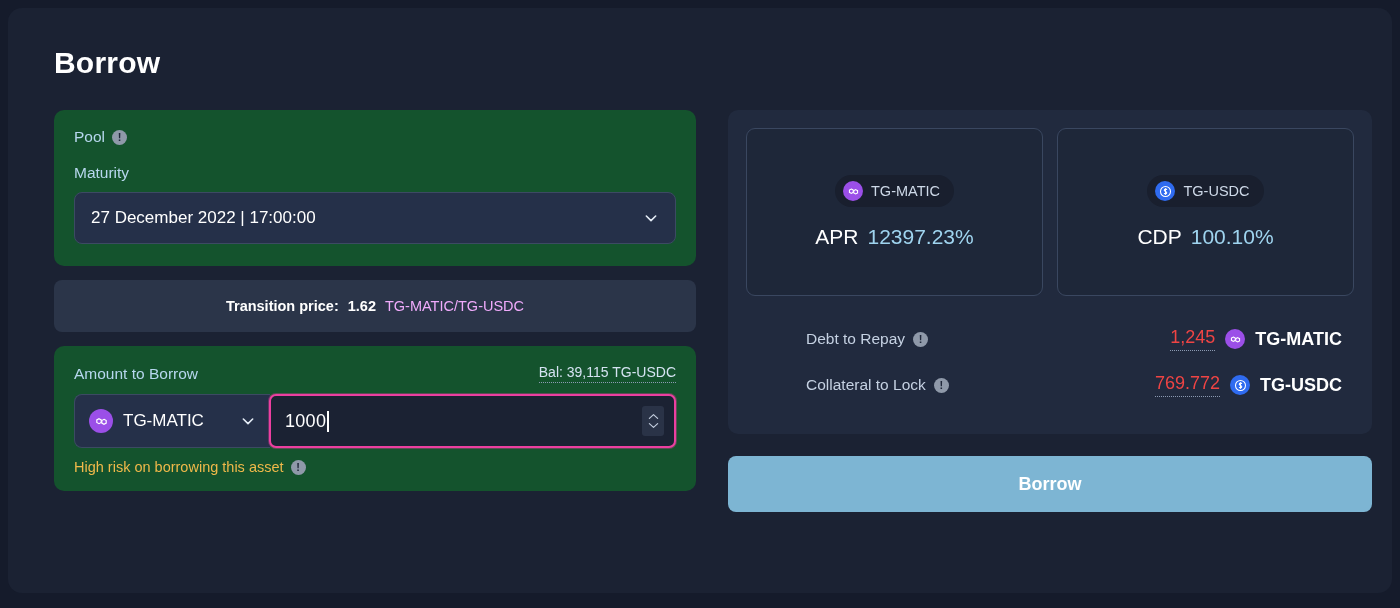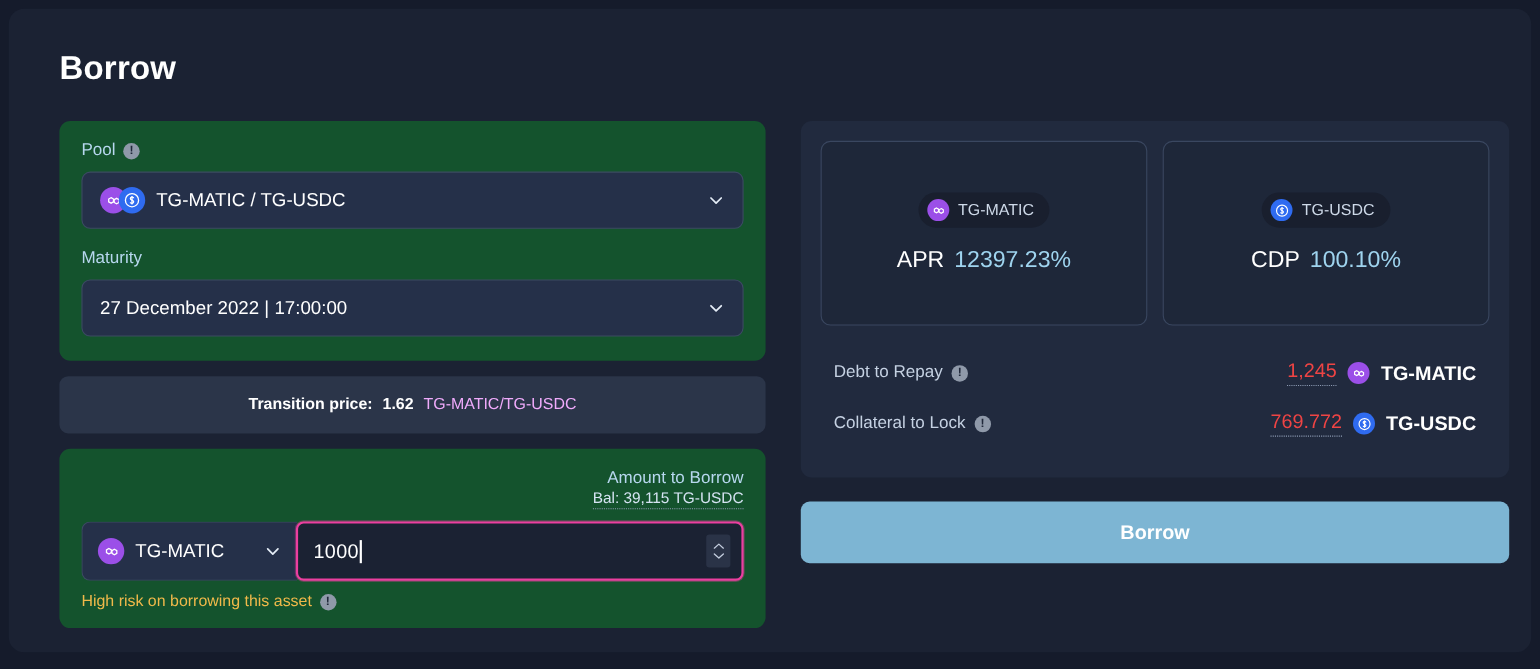--- a/index.html
+++ b/index.html
@@ -109,21 +109,20 @@
   
   .card-amount {
     margin-top: 14px;
     padding: 18px 20px 16px 20px;
   }
   .amount-head {
     display: flex;
     align-items: flex-end;
     justify-content: space-between;
     margin-bottom: 11px;
-    flex-direction: column;
   }
   .amount-title { font-size: 15.5px; color: #b7d7ee; }
   .bal {
     font-size: 14px;
     color: #d5e3f2;
     border-bottom: 1px dotted #8c9ab2;
     padding-bottom: 2px;
     cursor: pointer;
   }
 
@@ -257,20 +256,21 @@
     align-items: center;
     justify-content: space-between;
     height: 46px;
   }
   .srow-label {
     font-size: 15.5px;
     color: #c5d1e2;
     display: flex;
     align-items: center;
     gap: 8px;
+    margin-left: 48px;
   }
   .srow-right {
     display: flex;
     align-items: center;
     gap: 10px;
   }
   .srow-num {
     font-size: 18px;
     color: #ef4444;
     border-bottom: 1px dotted #8c9ab2;
@@ -341,43 +341,20 @@
 
     <div class="left-col">
 
       <div class="card card-pool">
 
         <div class="field-label">
           <span>Pool</span>
           <span class="info-ico">!</span>
         </div>
 
-        <div class="select-box">
-          <span class="tok-pair">
-            <span class="tok matic">
-              <svg width="15" height="15" viewBox="0 0 24 24" fill="none" stroke="#ffffff" stroke-width="1.9">
-                <path d="M8 7.5 L11.5 9.5 L11.5 13.5 L8 15.5 L4.5 13.5 L4.5 9.5 Z"></path>
-                <path d="M16 8.5 L19.5 10.5 L19.5 14.5 L16 16.5 L12.5 14.5 L12.5 10.5 Z"></path>
-              </svg>
-            </span>
-            <span class="tok usdc">
-              <svg width="18" height="18" viewBox="0 0 24 24" fill="none" stroke="#ffffff" stroke-width="1.6">
-                <circle cx="12" cy="12" r="8"></circle>
-                <path d="M12 6.8 L12 17.2" stroke-width="1.6"></path>
-                <path d="M14 9.6 C14 8.6 13 8.2 12 8.2 C11 8.2 10 8.6 10 9.8 C10 12 14 11.6 14 14 C14 15.2 13 15.8 12 15.8 C11 15.8 10 15.4 10 14.4"></path>
-              </svg>
-            </span>
-          </span>
-          <span class="sb-text select-label-gap">TG-MATIC / TG-USDC</span>
-          <span class="chev">
-            <svg width="16" height="16" viewBox="0 0 24 24" fill="none" stroke="#e4ecf6" stroke-width="2.4" stroke-linecap="round" stroke-linejoin="round">
-                <polyline points="5,9 12,16 19,9"></polyline>
-              </svg>
-          </span>
-        </div>
 
         <div class="field-label maturity-label">
           <span>Maturity</span>
         </div>
 
         <div class="select-box">
           <span class="sb-text">27 December 2022 | 17:00:00</span>
           <span class="chev">
             <svg width="16" height="16" viewBox="0 0 24 24" fill="none" stroke="#e4ecf6" stroke-width="2.4" stroke-linecap="round" stroke-linejoin="round">
                 <polyline points="5,9 12,16 19,9"></polyline>

